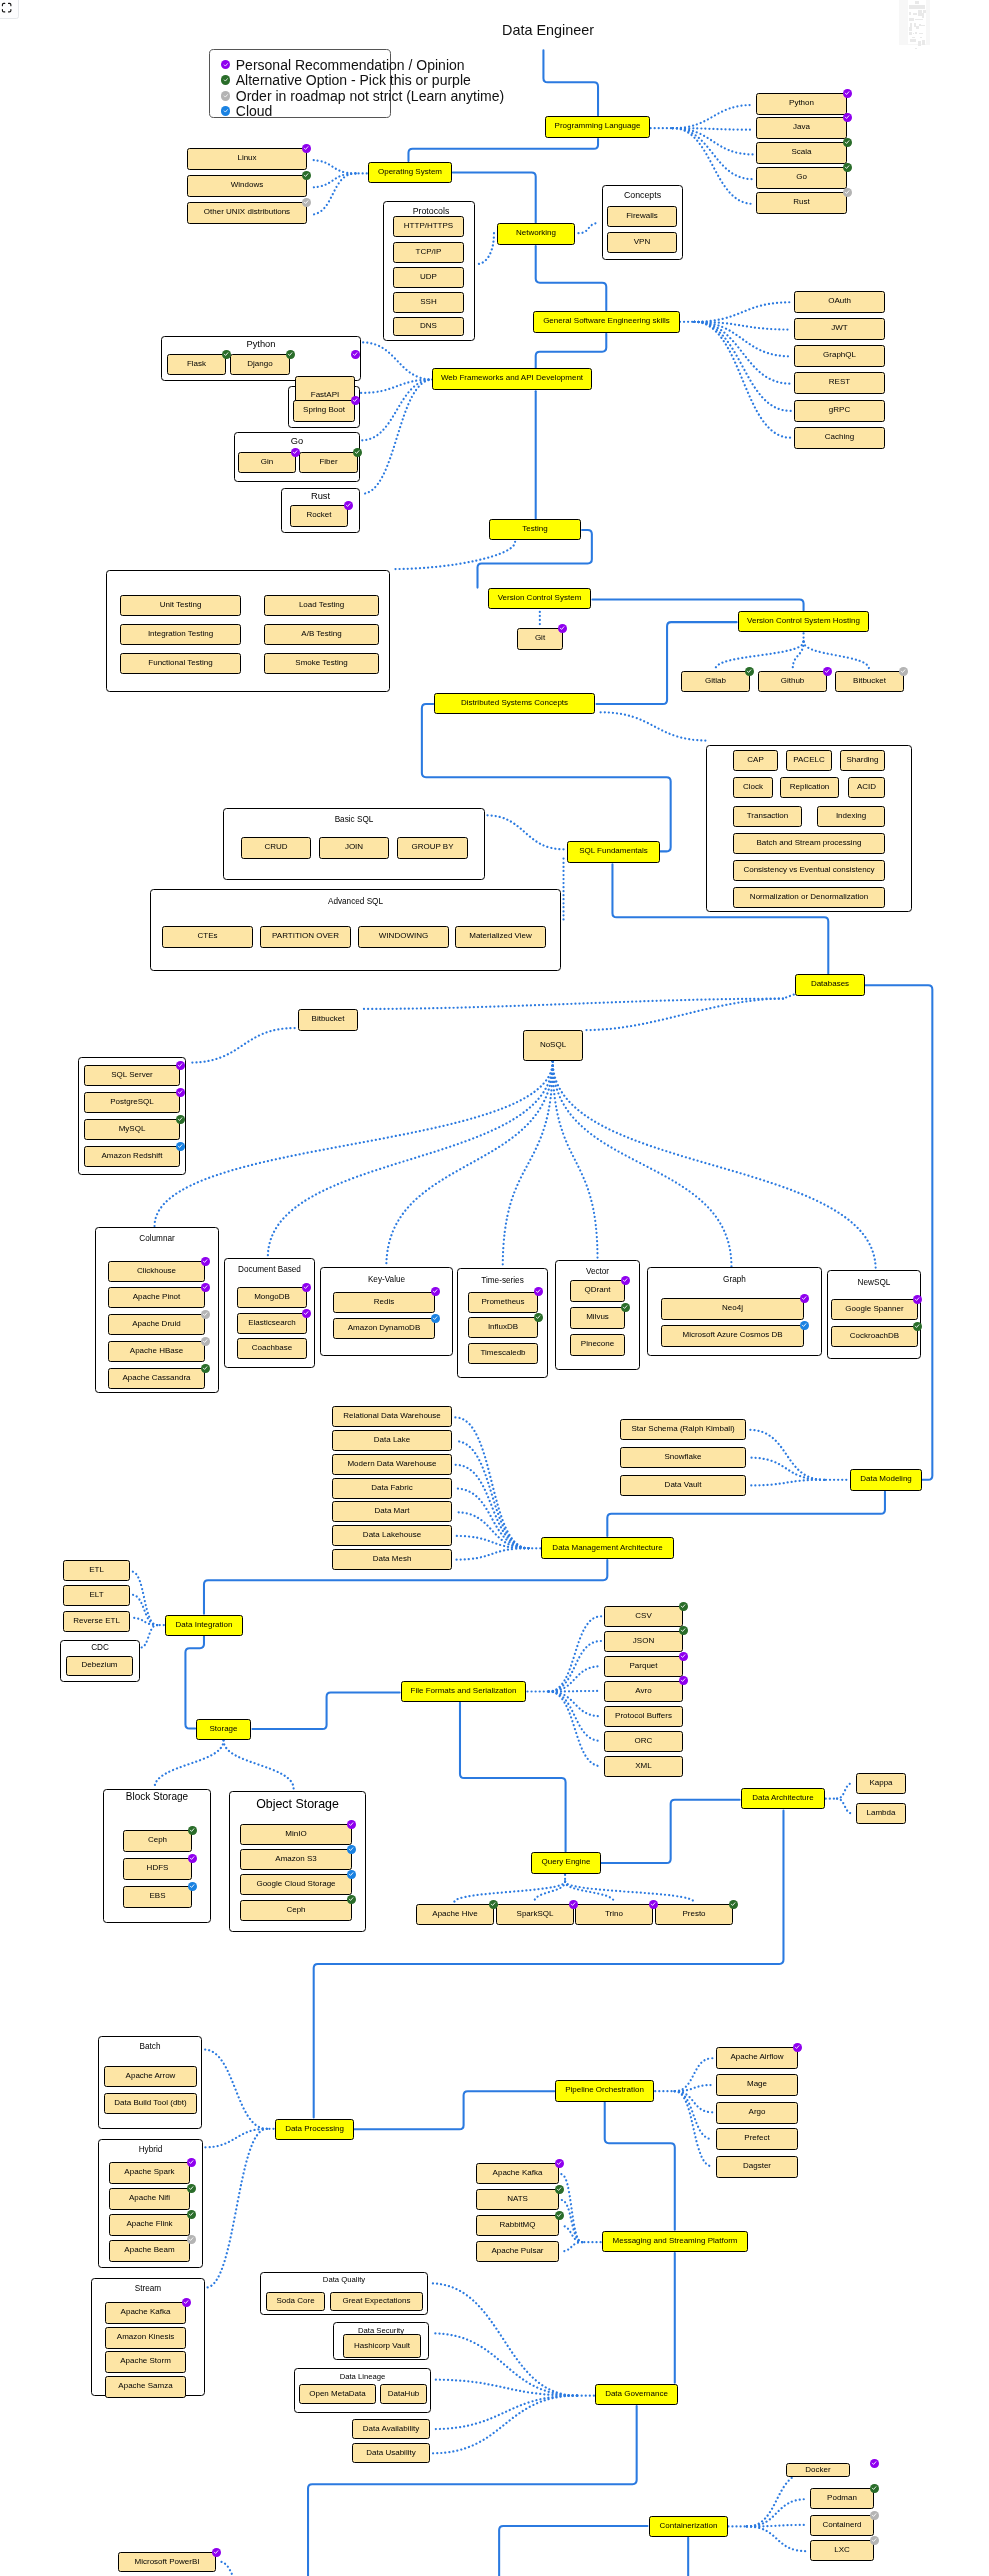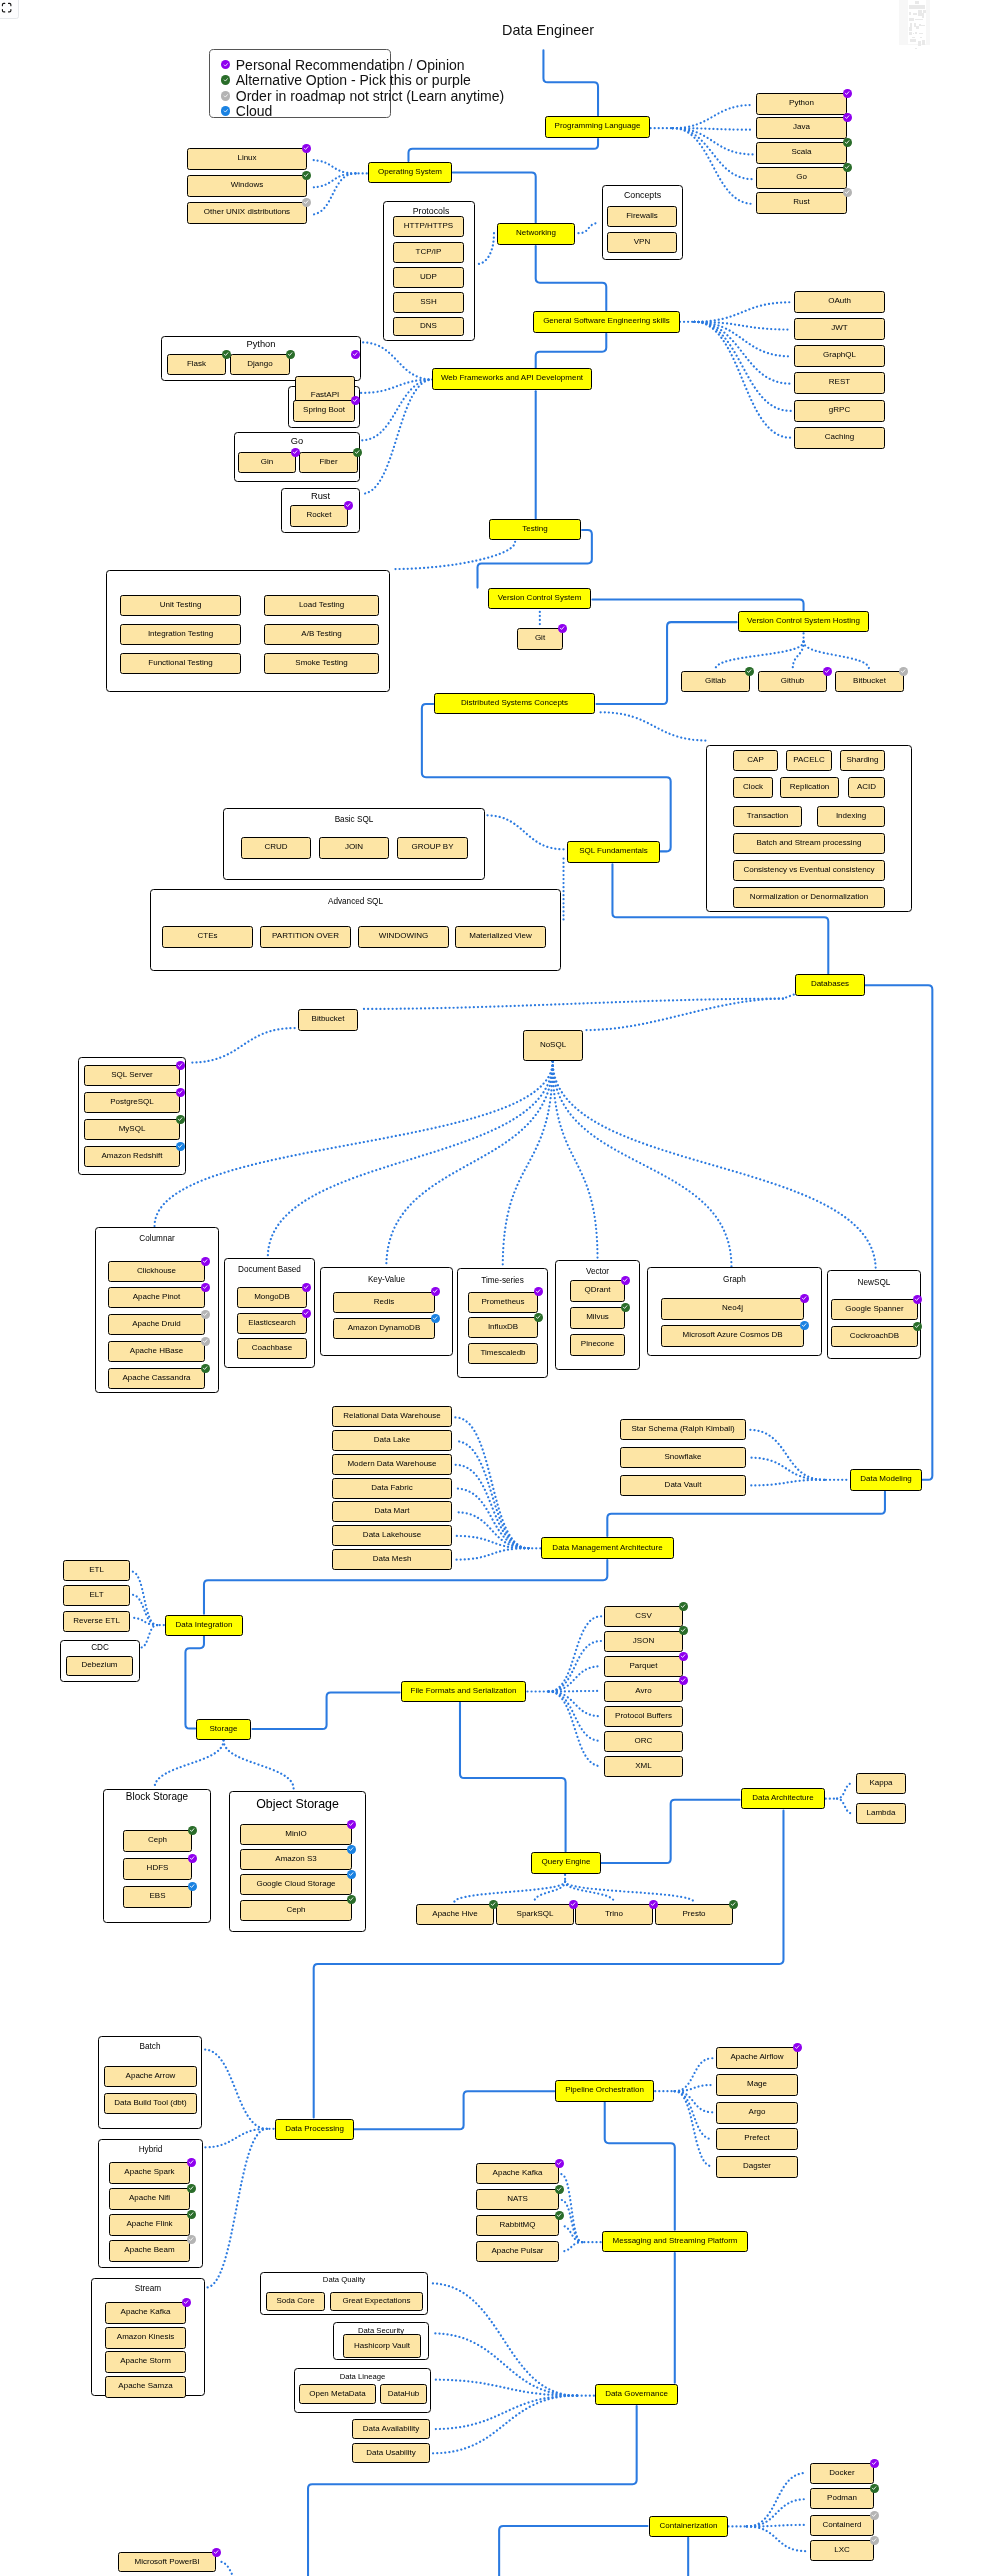--- a/index.html
+++ b/index.html
@@ -990,21 +990,21 @@
     </div>
 <div class="node secondary" style="left:380px;top:2384px;width:47px;height:20px">
       <span>DataHub</span>
     </div>
 <div class="node secondary" style="left:352px;top:2419px;width:78px;height:20px">
       <span>Data Availability</span>
     </div>
 <div class="node secondary" style="left:352px;top:2443px;width:78px;height:20px">
       <span>Data Usability</span>
     </div>
-<div class="node secondary" style="left:810px;top:2463px;width:64px;height:21px">
+<div class="node secondary" style="left:786px;top:2463px;width:64px;height:14px">
       <span>Docker</span>
     </div>
 <div class="badge" style="left:870px;top:2459px;background:#8f00ef">
       <svg viewBox="0 0 24 24" fill="none" stroke="#fff" stroke-width="3.4" stroke-linecap="round" stroke-linejoin="round" aria-hidden="true">
         <path d="M5.2 12.2 L10 17.2 L18.9 6.9"></path>
       </svg>
     </div>
 <div class="node secondary" style="left:810px;top:2488px;width:64px;height:21px">
       <span>Podman</span>
     </div>

